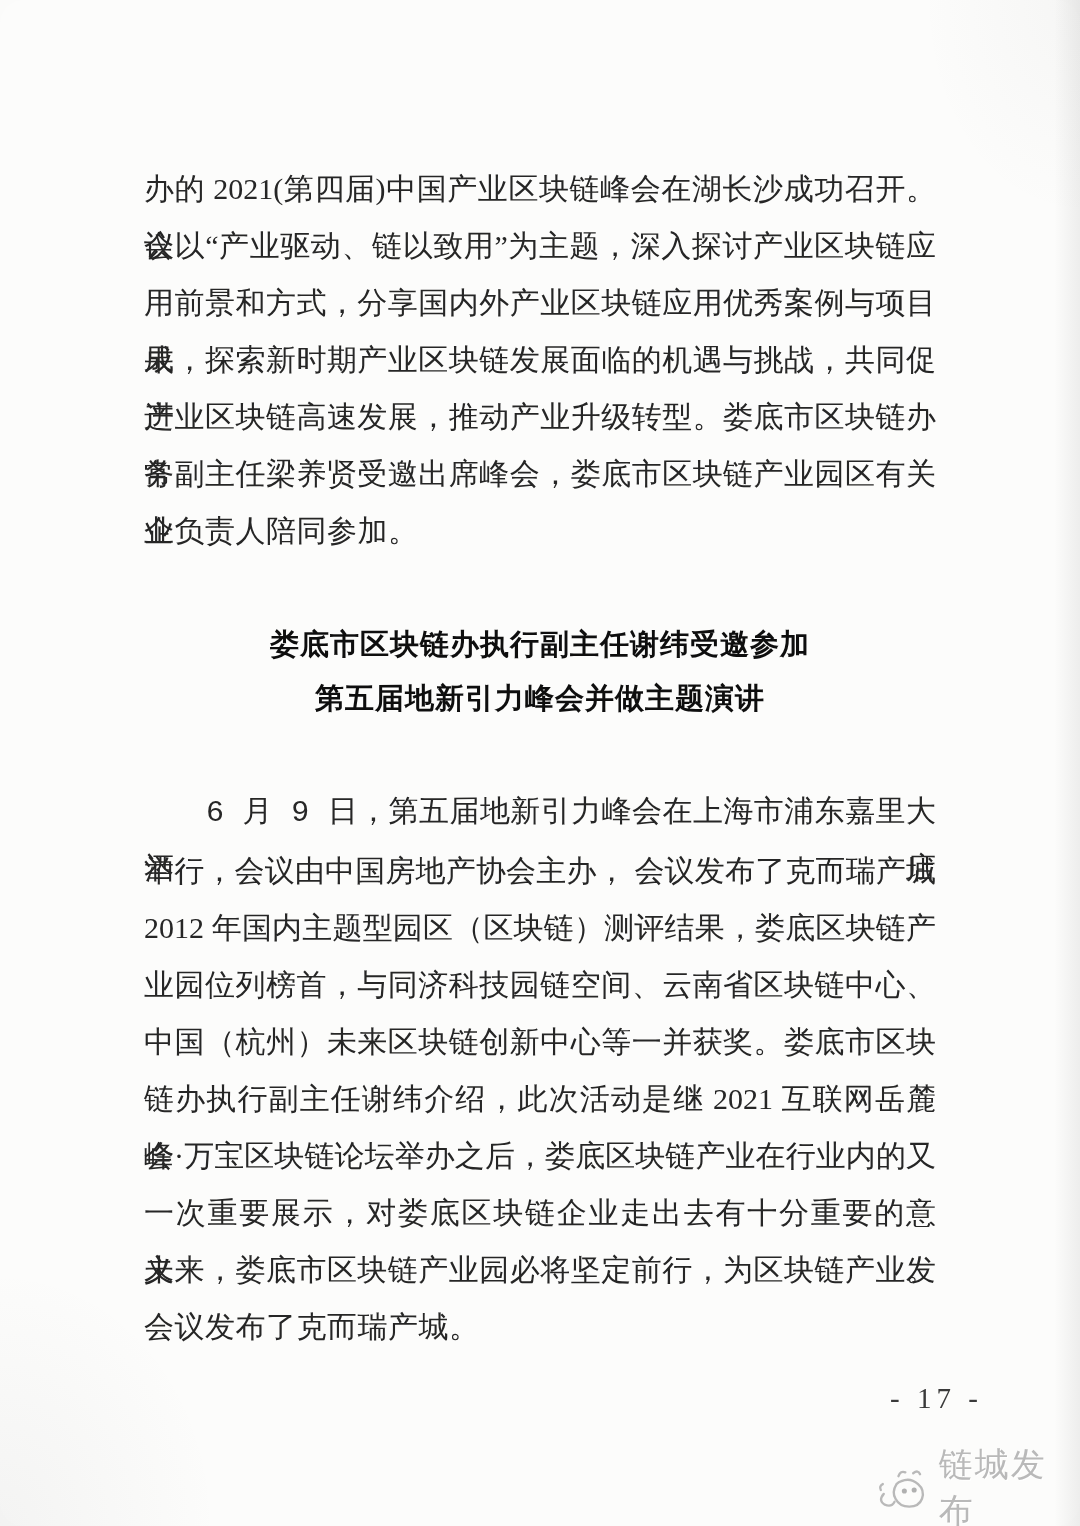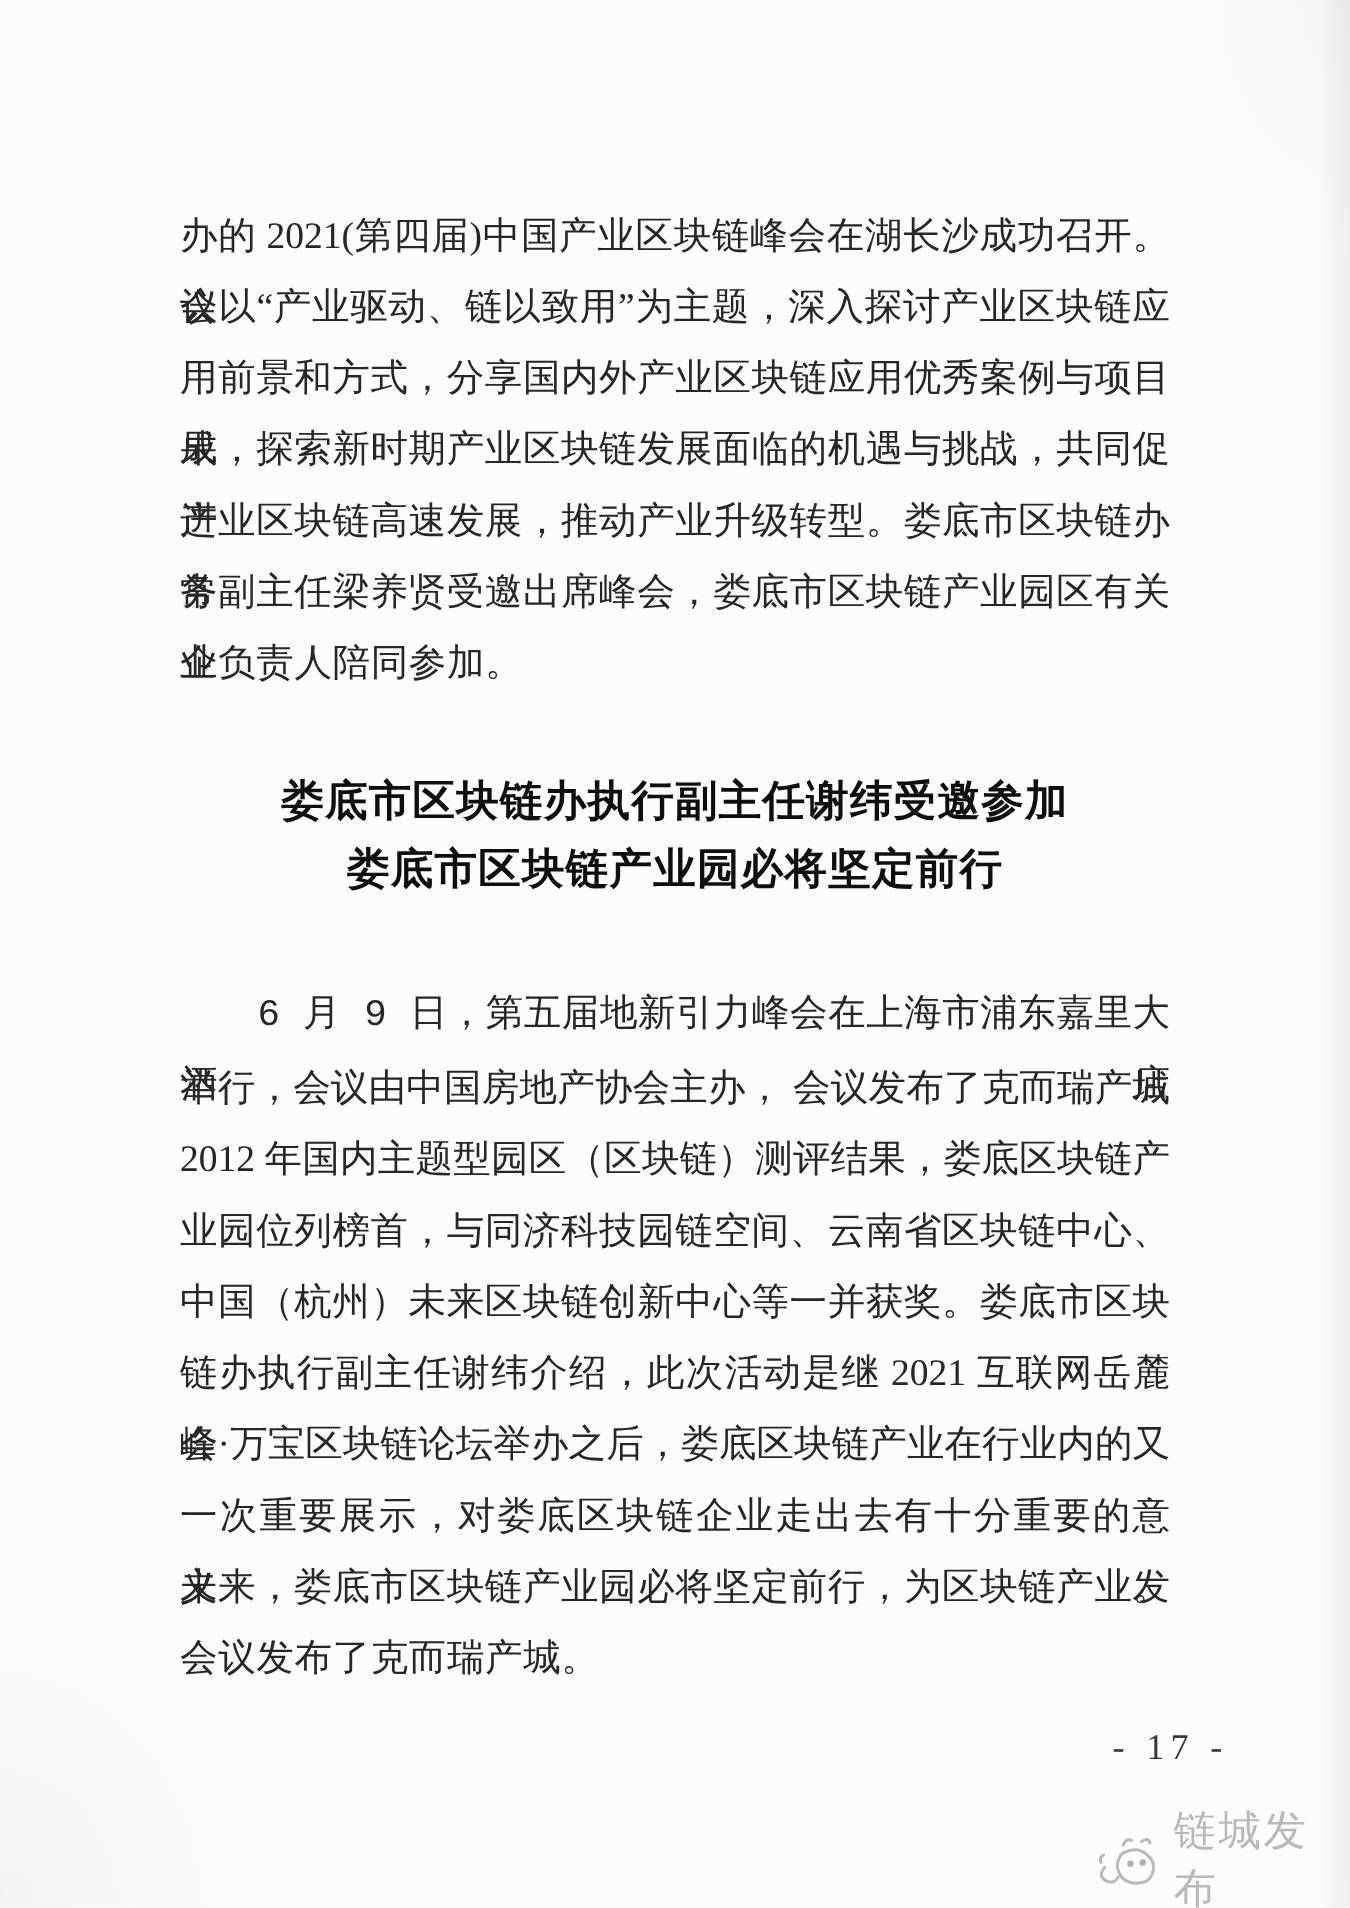--- a/index.html
+++ b/index.html
@@ -53,24 +53,23 @@
     text-indent:62px;
     font-family:Liberation Mono, monospace;
   }
   .heading{
     margin:58px 0 60px 0;
     text-align:center;
     font-weight:bold;
     color:#0e0e0e;
   }
   .hline{
-    font-size:34px;
+    font-size:29px;
     line-height:54px;
     letter-spacing:1px;
-    font-family:Liberation Mono, monospace;
   }
   .page-number{
     position:absolute;
     left:842px;top:1382px;
     font-size:29px;
     letter-spacing:5px;
     color:#3a3a3a;
     margin-left:48px;
   }
   .watermark{
@@ -104,21 +103,21 @@
       <div class="line j">议以“产业驱动、链以致用”为主题，深入探讨产业区块链应</div>
       <div class="line j">用前景和方式，分享国内外产业区块链应用优秀案例与项目成</div>
       <div class="line j">果，探索新时期产业区块链发展面临的机遇与挑战，共同促进</div>
       <div class="line j">产业区块链高速发展，推动产业升级转型。娄底市区块链办常</div>
       <div class="line j">务副主任梁养贤受邀出席峰会，娄底市区块链产业园区有关企</div>
       <div class="line">业负责人陪同参加。</div>
     </div>
 
     <div class="heading">
       <div class="hline">娄底市区块链办执行副主任谢纬受邀参加</div>
-      <div class="hline">娄底市区块链产业园必将坚定前行</div>
+      <div class="hline">第五届地新引力峰会并做主题演讲</div>
     </div>
 
     <div class="para">
       <div class="line j indent">6 月 9 日，第五届地新引力峰会在上海市浦东嘉里大酒店</div>
       <div class="line j">举行，会议由中国房地产协会主办， 会议发布了克而瑞产城</div>
       <div class="line j">2012 年国内主题型园区（区块链）测评结果，娄底区块链产</div>
       <div class="line j">业园位列榜首，与同济科技园链空间、云南省区块链中心、</div>
       <div class="line j">中国（杭州）未来区块链创新中心等一并获奖。娄底市区块</div>
       <div class="line j">链办执行副主任谢纬介绍，此次活动是继 2021 互联网岳麓峰</div>
       <div class="line j">会·万宝区块链论坛举办之后，娄底区块链产业在行业内的又</div>

